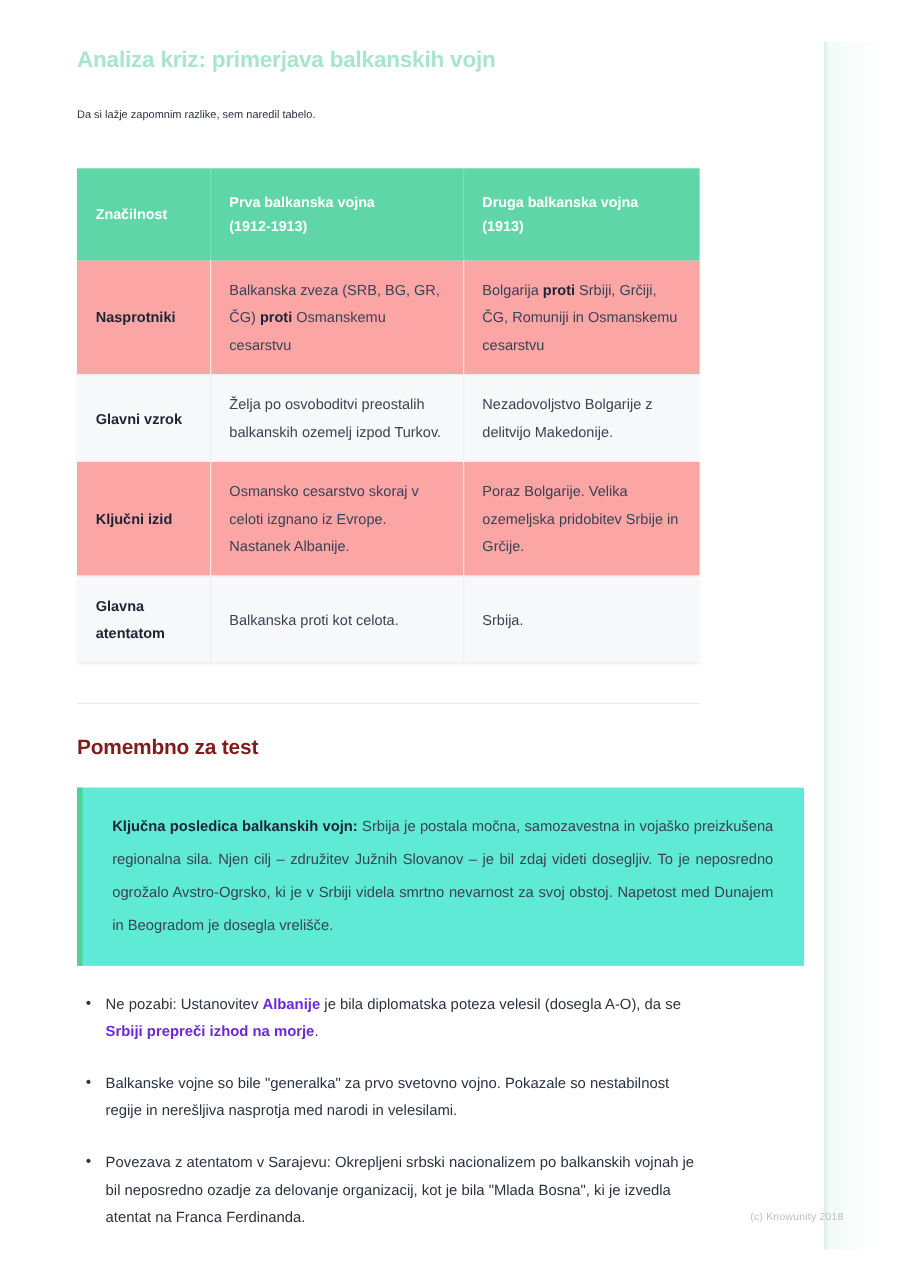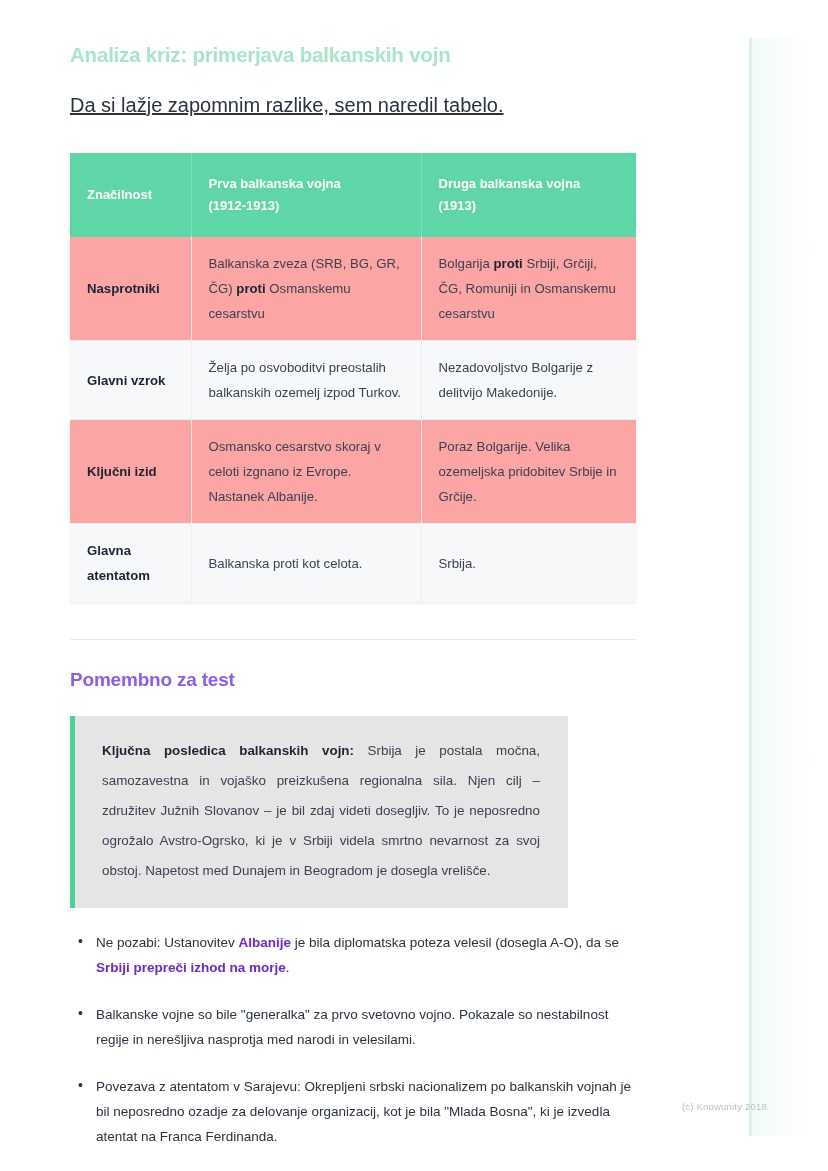--- a/index.html
+++ b/index.html
@@ -47,26 +47,25 @@
     font-size: 20.5px;
     line-height: 26px;
     font-weight: bold;
     color: #a8e6cb;
     margin: 0;
     padding: 42px 0 0 0;
     letter-spacing: -0.2px;
   }
 
   p.intro {
-    font-size: 20px;
+    font-size: 10px;
     line-height: 20px;
     color: #2b3240;
     margin: 0;
     padding: 27px 0 0 0;
-    text-decoration: underline;
   }
 
   
   table.compare-table {
     border-collapse: collapse;
     border-spacing: 0;
     margin-top: 38px;
     width: 566px;
     table-layout: fixed;
     box-shadow: 0 1px 3px rgba(30,40,60,.07);
@@ -116,32 +115,32 @@
     border: none;
     border-top: 1px solid #e7e9ed;
     margin: 36px 0 0 0;
     width: 566px;
   }
 
   h2.section-title-2 {
     font-size: 19px;
     line-height: 24px;
     font-weight: bold;
-    color: #8b5cf6;
+    color: #7f1d1d;
     margin: 0;
     padding: 28px 0 0 0;
     letter-spacing: -0.2px;
   }
 
   
   .callout {
     margin-top: 24px;
-    width: 498px;
+    width: 661px;
     box-sizing: border-box;
-    background: #e5e5e5;
+    background: #5eead4;
     border-left: 5px solid #4fd297;
     padding: 20px 28px 22px 27px;
   }
   .callout p {
     margin: 0;
     font-size: 13.4px;
     line-height: 30px;
     color: #3b4252;
     text-align: justify;
   }

